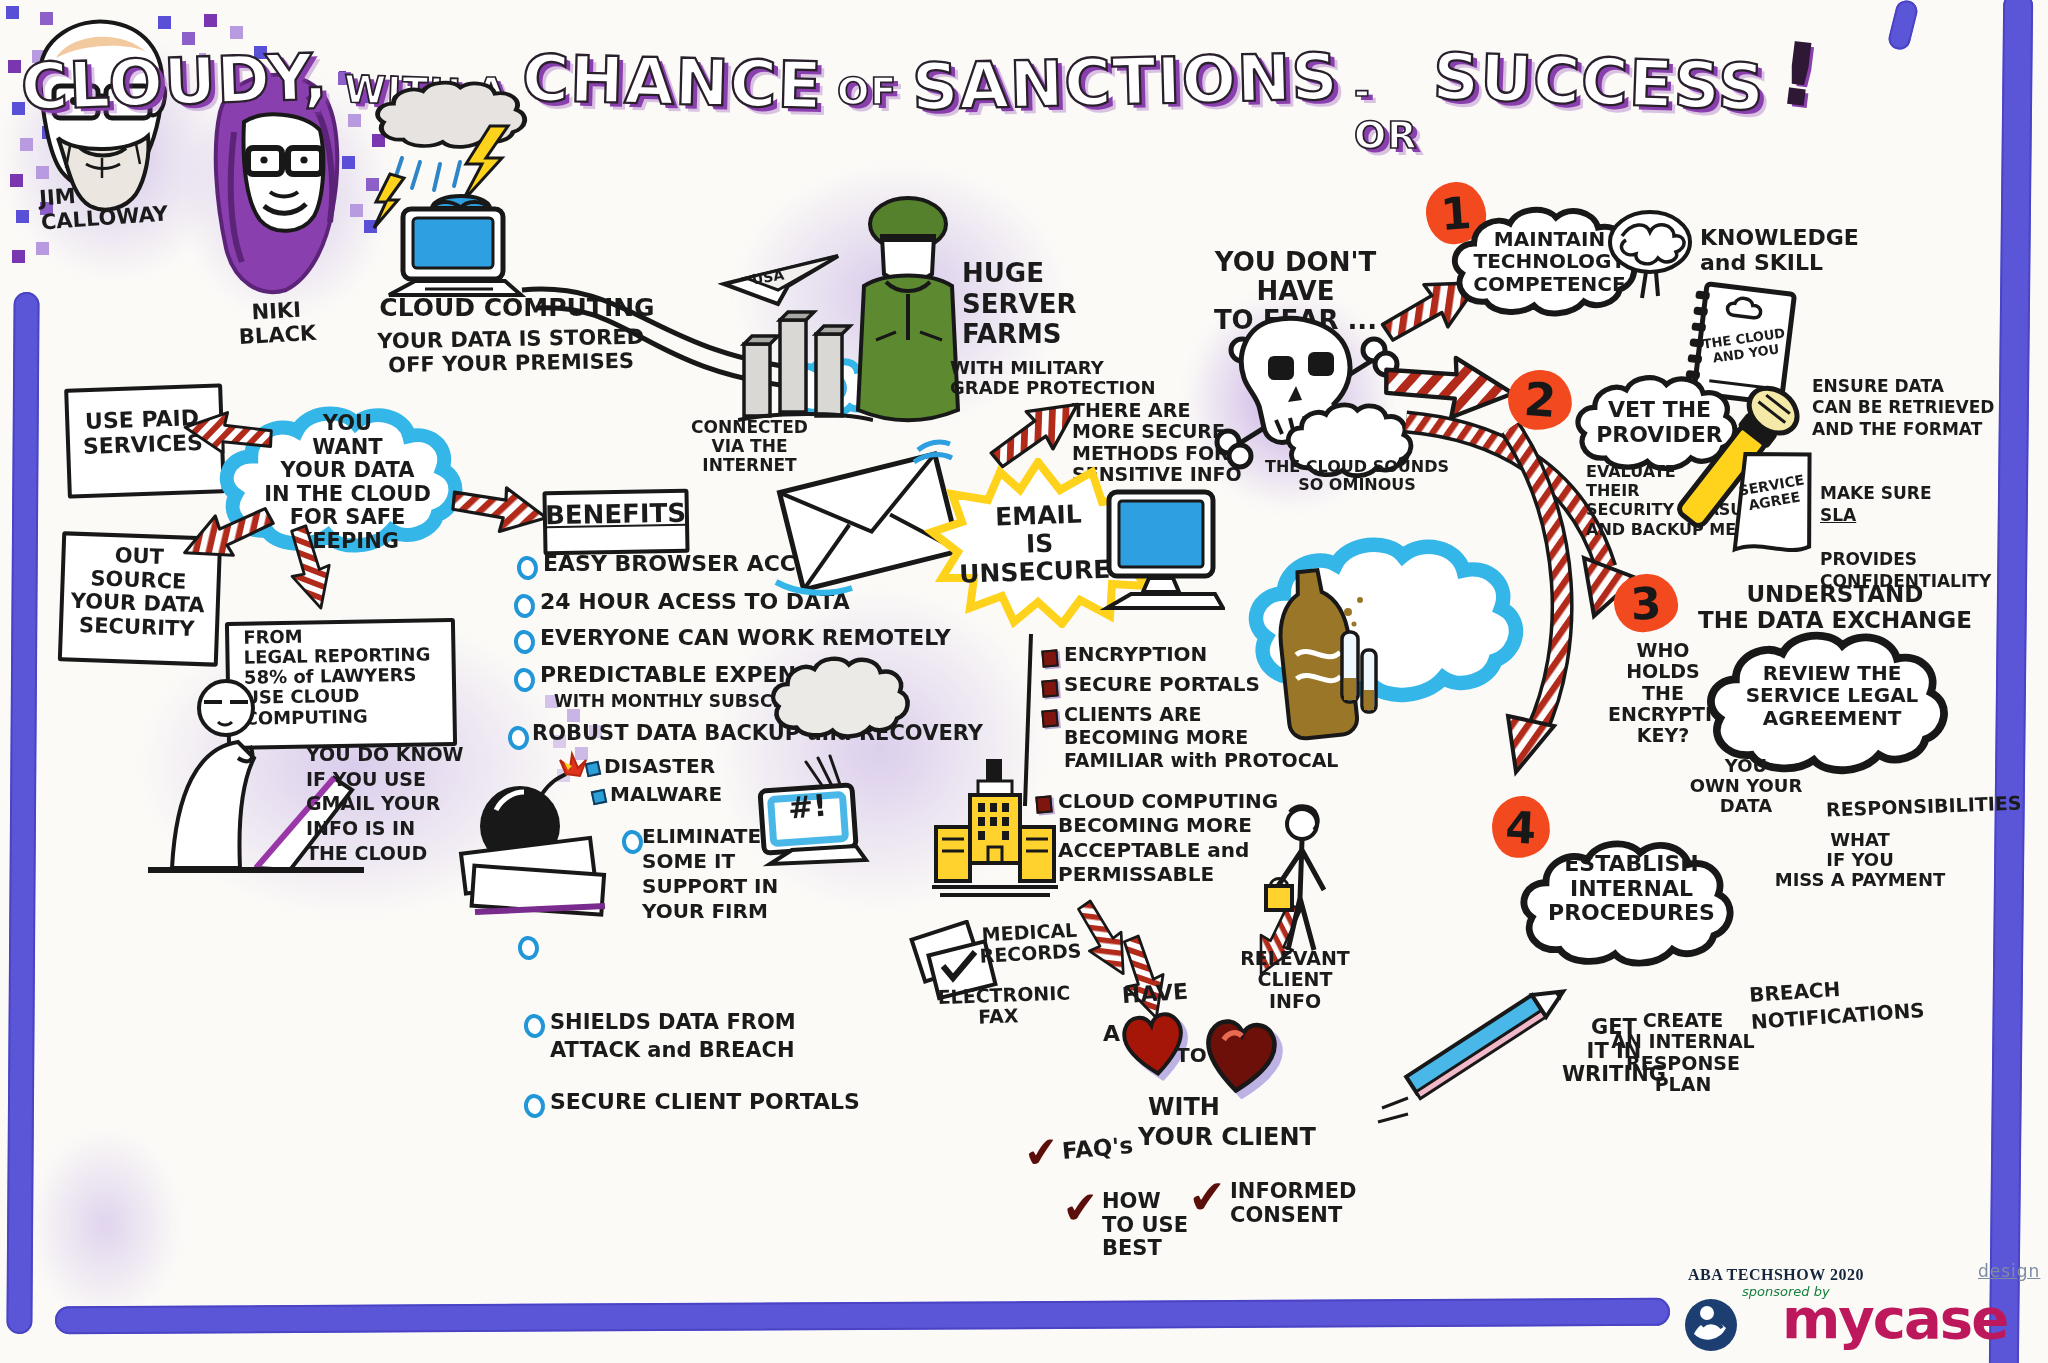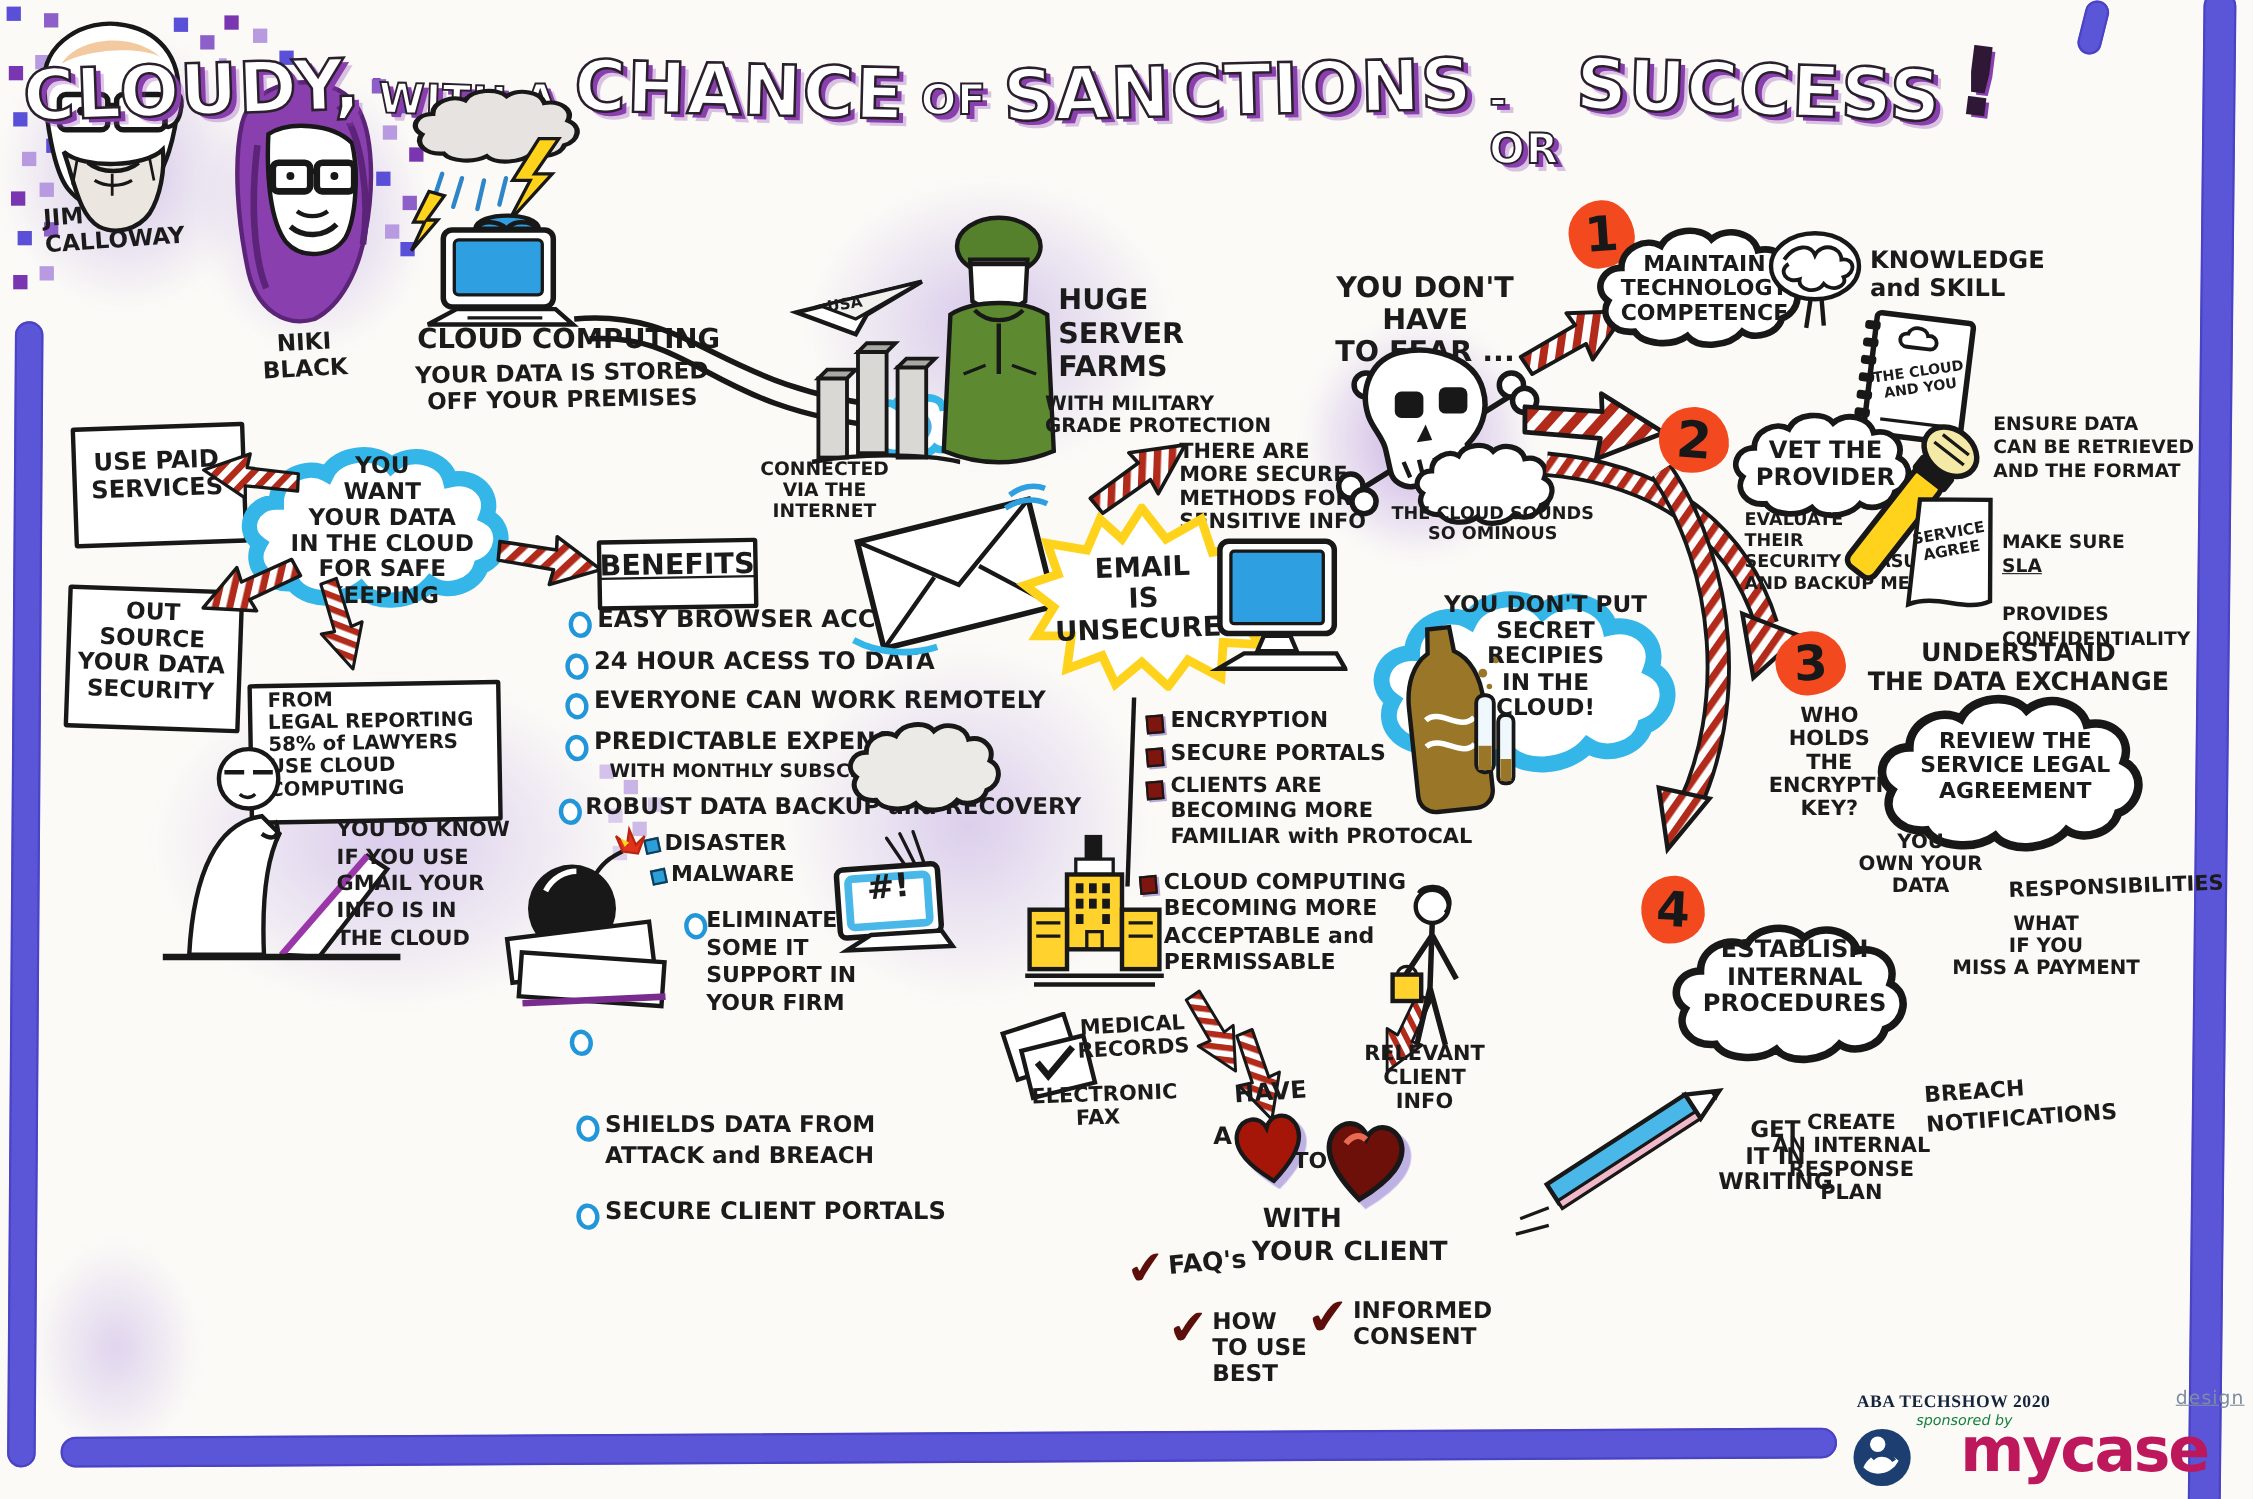--- a/index.html
+++ b/index.html
@@ -460,24 +460,20 @@
   <path d="M38,8 h20 l2,22 c14,8 22,26 22,48 l0,80 c0,10 -8,16 -16,16 h-36 c-8,0 -16,-6 -16,-16 l0,-80 c0,-22 8,-40 22,-48 Z" fill="#9a7728" stroke="#181818" stroke-width="4" transform="rotate(-6 55 90)"></path>
   <path d="M28,90 c14,-10 30,14 44,2 m-46,22 c14,-10 32,14 44,2" stroke="#fff" stroke-width="5" fill="none" transform="rotate(-6 55 90)"></path>
   <rect x="74" y="70" width="16" height="70" rx="7" fill="#eef8fd" stroke="#181818" stroke-width="3.5"></rect>
   <rect x="76" y="116" width="12" height="22" fill="#9a7728"></rect>
   <rect x="94" y="88" width="14" height="62" rx="6" fill="#eef8fd" stroke="#181818" stroke-width="3.5"></rect>
   <rect x="96" y="128" width="10" height="20" fill="#9a7728"></rect>
   <circle cx="80" cy="50" r="4" fill="#9a7728"></circle>
       <circle cx="92" cy="38" r="3" fill="#9a7728"></circle>
       <circle cx="86" cy="62" r="2.5" fill="#9a7728"></circle>
 </svg>
-<div class="t c" style="left:1305px;top:538px;width:200px;font-size:21px;">YOU DON'T PUT
-SECRET RECIPIES
-IN THE
-CLOUD!</div>
 
 
 <svg class="sarr" style="left:1378px;top:282px;width:110px" viewBox="0 0 100 46">
       <use href="#arrShape" transform="rotate(-27 50 23)"></use>
     </svg>
 <svg class="sarr" style="left:1382px;top:356px;width:135px" viewBox="0 0 100 46">
       <use href="#arrShape" transform="rotate(7 50 23)"></use>
     </svg>
 <svg style="position:absolute;left:1398px;top:386px;overflow:visible" width="250" height="260" viewBox="0 0 250 260">
   <path d="M8,36 C100,44 178,86 208,182" fill="none" stroke="#181818" stroke-width="23"></path>

